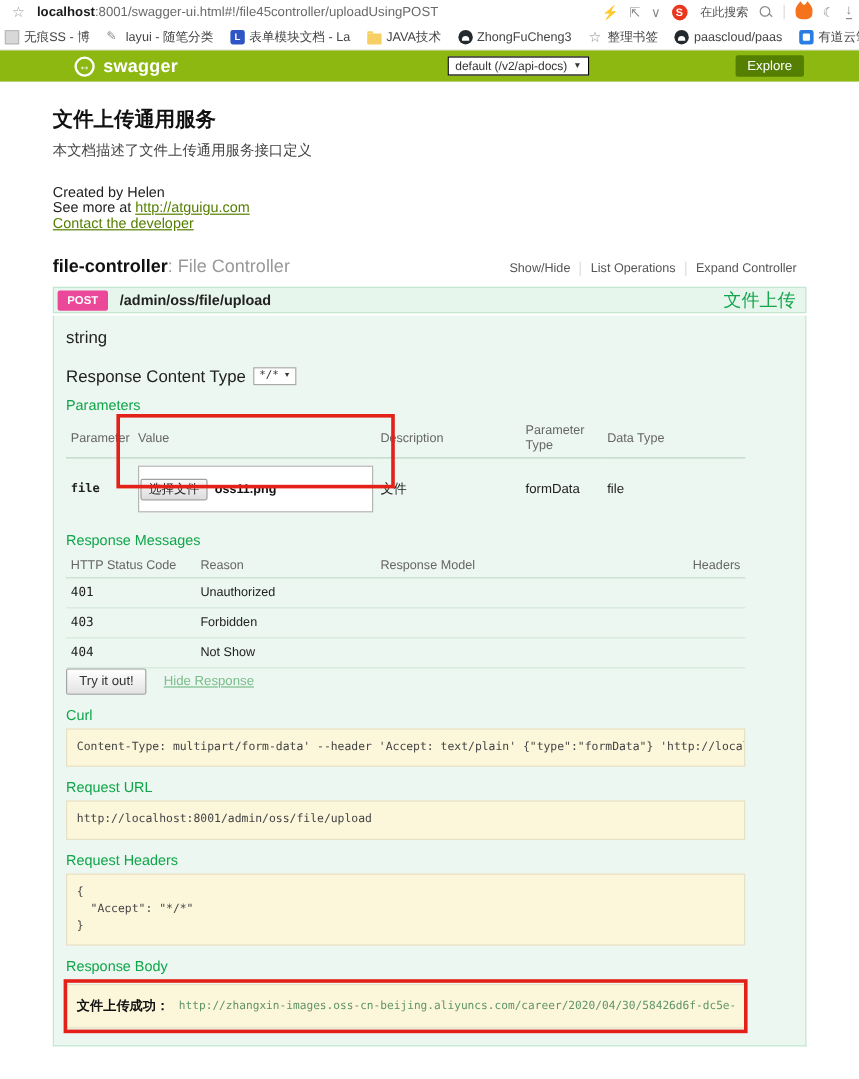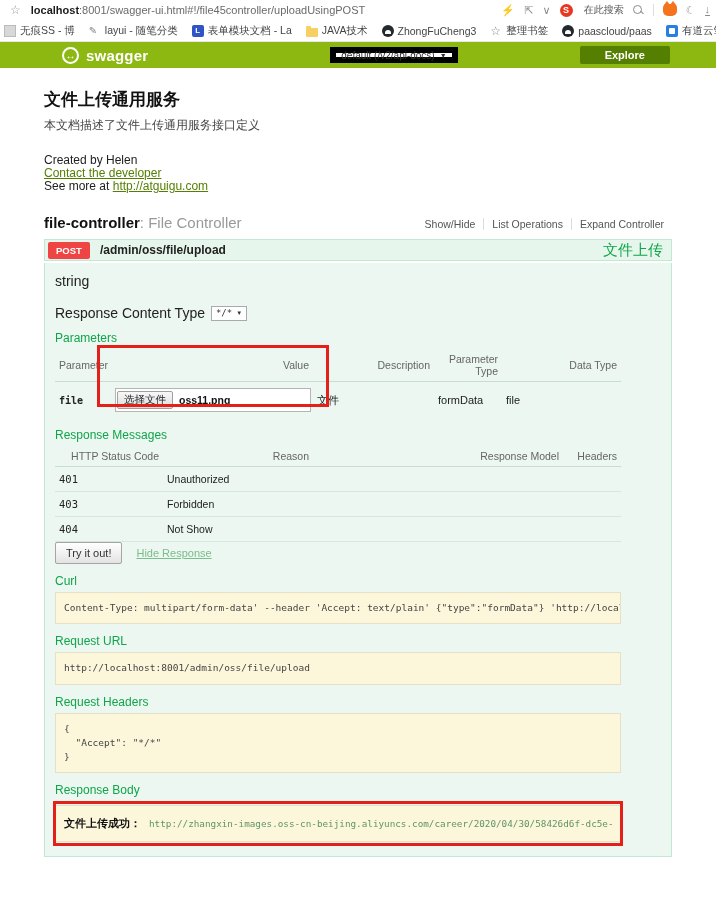--- a/index.html
+++ b/index.html
@@ -36,60 +36,60 @@
   .ic-github::after { content:""; position:absolute; left:3px; top:5px; width:6px; height:4px; background:#fff; border-radius:3px 3px 0 0; }
   .ic-star { color:#8a8a8a; font-size:12px; line-height:12px; }
   .ic-bluedoc { background:#2a7de1; border-radius:2px; position:relative; }
   .ic-bluedoc::after { content:""; position:absolute; left:3px; top:3px; width:6px; height:6px; background:#fff; border-radius:1px; }
 
   
   .sw-header { height:26px; background:#8cb811; display:flex; align-items:center; padding:0 46px 0 62px; }
   .sw-logo { width:17px; height:17px; border:2px solid #fff; border-radius:50%; color:#fff; font-size:10px; display:flex; align-items:center; justify-content:center; margin-right:7px; }
   .sw-brand { color:#fff; font-weight:bold; font-size:15px; letter-spacing:.2px; }
   .sw-spacer { flex:1; }
-  .api-select { background:#fff; border:6px solid #000000; font-size:10px; color:#333; padding:1px 5px; height:16px; display:flex; align-items:center; gap:5px; }
+  .api-select { background:#fff; border:1px solid #000000; font-size:10px; color:#333; padding:1px 5px; height:16px; display:flex; align-items:center; gap:5px; }
   .api-select .car { font-size:7px; color:#333; }
-  .explore-btn { margin-left:122px; background:#547f00; color:#fff; font-weight:bold; font-size:11px; padding:3px 25px; border:none; border-radius:2px; }
+  .explore-btn { margin-left:122px; background:#547f00; color:#fff; font-weight:normal; font-size:11px; padding:3px 10px; border:none; border-radius:2px; }
 
   
   .wrap { width:628px; margin:0 auto 0 44px; }
   .info { padding-top:20px; }
   .h1 { font-size:17px; font-weight:bold; color:#111; margin-bottom:6px; }
   .desc { font-size:12px; color:#444; margin-bottom:20px; }
   .meta { font-size:12px; color:#222; line-height:1.0; }
   .meta div { margin-bottom:1px; }
   .green-link { color:#547f00; text-decoration:underline; }
 
   .resource-head { margin-top:22px; display:flex; align-items:baseline; border-bottom:0; }
   .res-name { font-size:15px; font-weight:bold; color:#111; }
   .res-desc { font-size:15px; color:#999; }
   .res-links { margin-left:auto; font-size:10.5px; color:#555; display:flex; }
   .res-links span { padding:0 8px; border-left:1px solid #ddd; cursor:pointer; }
   .res-links span:first-child { border-left:none; }
 
   
   .op-heading { margin-top:8px; background:#e7f6ec; border:1px solid #c3e8d1; height:22px; display:flex; align-items:center; padding:0 8px 0 3px; }
-  .post-badge { background:#ef4444; color:#fff; font-size:9.5px; font-weight:bold; padding:3px 8px; border-radius:2px; margin-right:10px; }
+  .post-badge { background:#ec4899; color:#fff; font-size:9.5px; font-weight:bold; padding:3px 8px; border-radius:2px; margin-right:10px; }
   .op-path { font-size:12px; font-weight:bold; color:#222; }
   .op-summary { margin-left:auto; color:#10a54a; font-size:15px; }
   .op-content { background:#ebf7f0; border:1px solid #c3e8d1; border-top:none; margin-top:2px; padding:10px 50px 14px 10px; }
   .h4 { color:#10a54a; font-size:12px; font-weight:normal; margin:10px 0 4px; }
   .plain { font-size:14px; color:#222; }
   .rct-row { display:flex; align-items:center; gap:6px; margin-top:16px; }
   .mini-select { background:#fff; border:1px solid #aaa; font-size:9px; color:#333; padding:1px 4px; display:inline-flex; align-items:center; gap:4px; height:15px; }
   .mini-select .car { font-size:6px; }
 
   table { border-collapse:collapse; width:100%; table-layout:fixed; }
-  th { text-align:right; font-weight:normal; color:#666; font-size:10.5px; padding:4px 4px 4px 4px; border-bottom:1px solid #c8ddcf; }
+  th { text-align:left; font-weight:normal; color:#666; font-size:10.5px; padding:4px 4px 4px 4px; border-bottom:1px solid #c8ddcf; }
   td { font-size:11px; color:#222; padding:6px 4px; vertical-align:middle; }
   .params-wrap { position:relative; margin-top:2px; }
   .c1{width:56px;} .c2{width:202px;} .c3{width:121px;} .c4{width:68px;} .c5{width:auto;}
   .mono { font-family:"DejaVu Sans Mono",monospace; }
   .param-name { font-family:"DejaVu Sans Mono",monospace; font-weight:bold; font-size:10px; }
-  .file-input { background:#fff; border:1px solid #b5b5b5; display:flex; align-items:center; width:196px; height:24px; padding:1px; }
+  .file-input { background:#fff; border:1px solid #b5b5b5; display:flex; align-items:center; width:196px; height:39px; padding:1px; }
   .file-btn { background:linear-gradient(#f8f8f8,#ddd); border:1px solid #a0a0a0; border-radius:2px; font-size:10.5px; color:#222; padding:1px 6px; height:18px; margin-right:6px; white-space:nowrap; }
   .file-name { font-size:10.5px; font-weight:bold; color:#111; }
 
   .redbox { position:absolute; border:3px solid #e32119; pointer-events:none; }
   .redbox1 { left:42px; top:-4px; width:232px; height:62px; }
 
   .rm-table th { border-bottom:1px solid #c8ddcf; }
   .rm-table td { border-bottom:1px solid #d5e8db; padding:6px 4px; font-size:10.5px; }
   .rm-c1{width:108px;} .rm-c2{width:150px;} .rm-c3{width:250px;} .rm-c4{width:auto;}
   .rm-code { font-family:"DejaVu Sans Mono",monospace; font-size:10px; }
@@ -177,22 +177,22 @@
   <button class="explore-btn">Explore</button>
 </div>
 
 <div class="wrap">
 
   <div class="info">
     <div class="h1">文件上传通用服务</div>
     <div class="desc">本文档描述了文件上传通用服务接口定义</div>
     <div class="meta">
       <div>Created by Helen</div>
+      <div><span>See more at </span><a class="green-link">http://atguigu.com</a></div>
       <div><a class="green-link">Contact the developer</a></div>
-      <div><span>See more at </span><a class="green-link">http://atguigu.com</a></div>
     </div>
   </div>
 
   <div class="resource-head">
     <span class="res-name">file-controller</span>
       <span class="res-desc"><span> : </span><span>File Controller</span></span>
     <span class="res-links">
       <span>Show/Hide</span>
       <span>List Operations</span>
       <span>Expand Controller</span>

